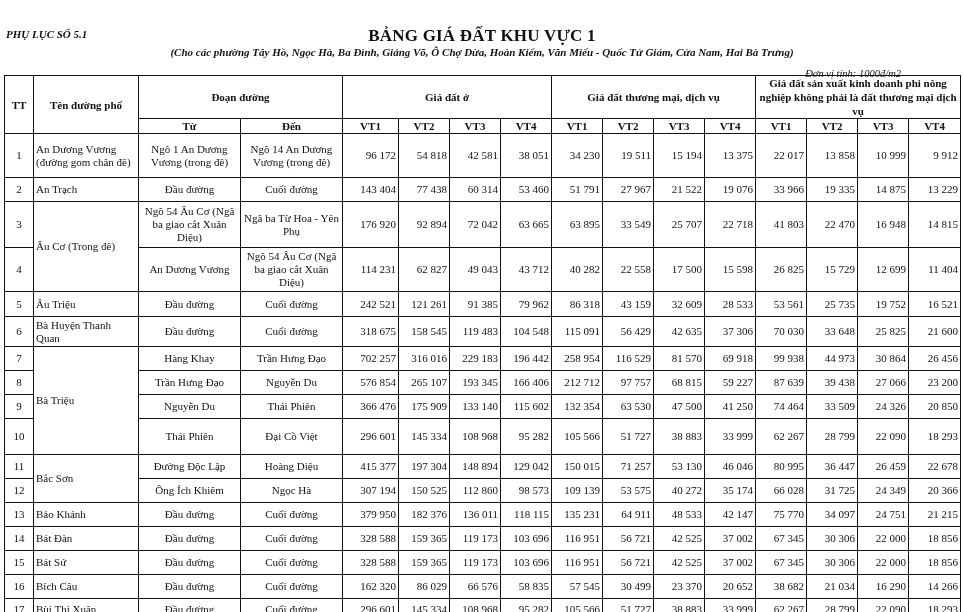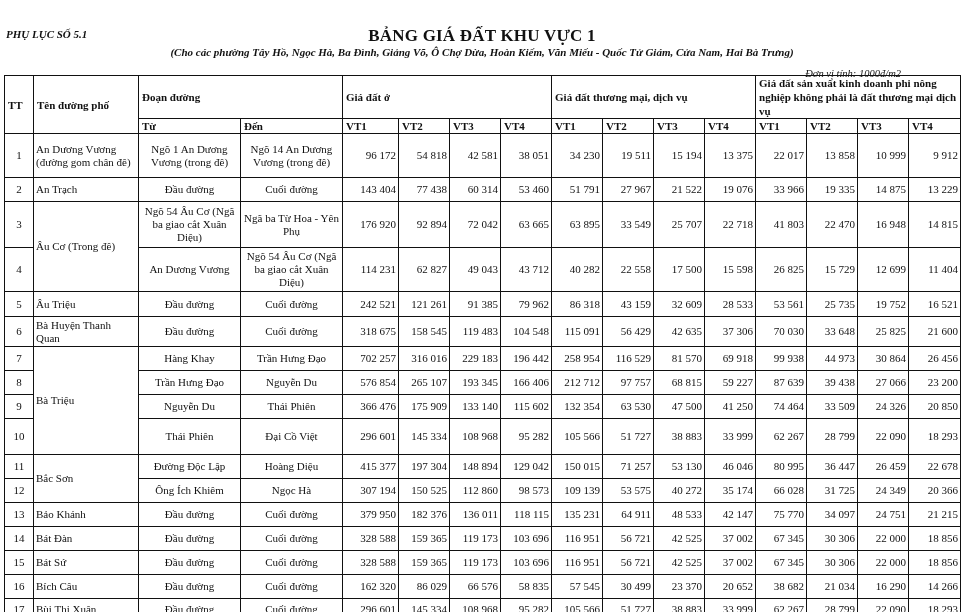--- a/index.html
+++ b/index.html
@@ -3,21 +3,21 @@
 <meta charset="utf-8">
 <style>
   html, body { margin:0; padding:0; background:#ffffff; }
   body { width:964px; height:612px; position:relative; overflow:hidden; font-family:"Liberation Serif","DejaVu Serif",serif; color:#111; }
   .appendix { position:absolute; left:6px; top:28px; font-size:11px; font-weight:bold;font-style:italic; }
   .title { position:absolute; left:0; width:964px; top:26px; text-align:center; font-size:17px; font-weight:bold; letter-spacing:0.2px; }
   .subtitle { position:absolute; left:0; width:964px; top:46px; text-align:center; font-size:11px; font-weight:bold; font-style:italic; }
   .unit { position:absolute; right:63px; top:62px; font-size:10.5px; font-style:italic;margin-top:6px; }
   table { position:absolute; left:4px; top:75px; border-collapse:collapse; table-layout:fixed; width:955px; }
   td, th { border:1.3px solid #111; font-size:11px; padding:0 3px; line-height:13px; overflow:hidden; }
-  th { font-weight:bold; text-align:left; }
+  th { font-weight:bold; text-align:center; }
   td.num { text-align:right; padding-right:2px; }
   td.c { text-align:center; }
   td.l { text-align:left; padding-left:2px; }
   .h1 th { height:42px; }
   .h2 th { height:14px; }
   .grp th { line-height:14px; }
 </style>
 </head>
 <body>
 

